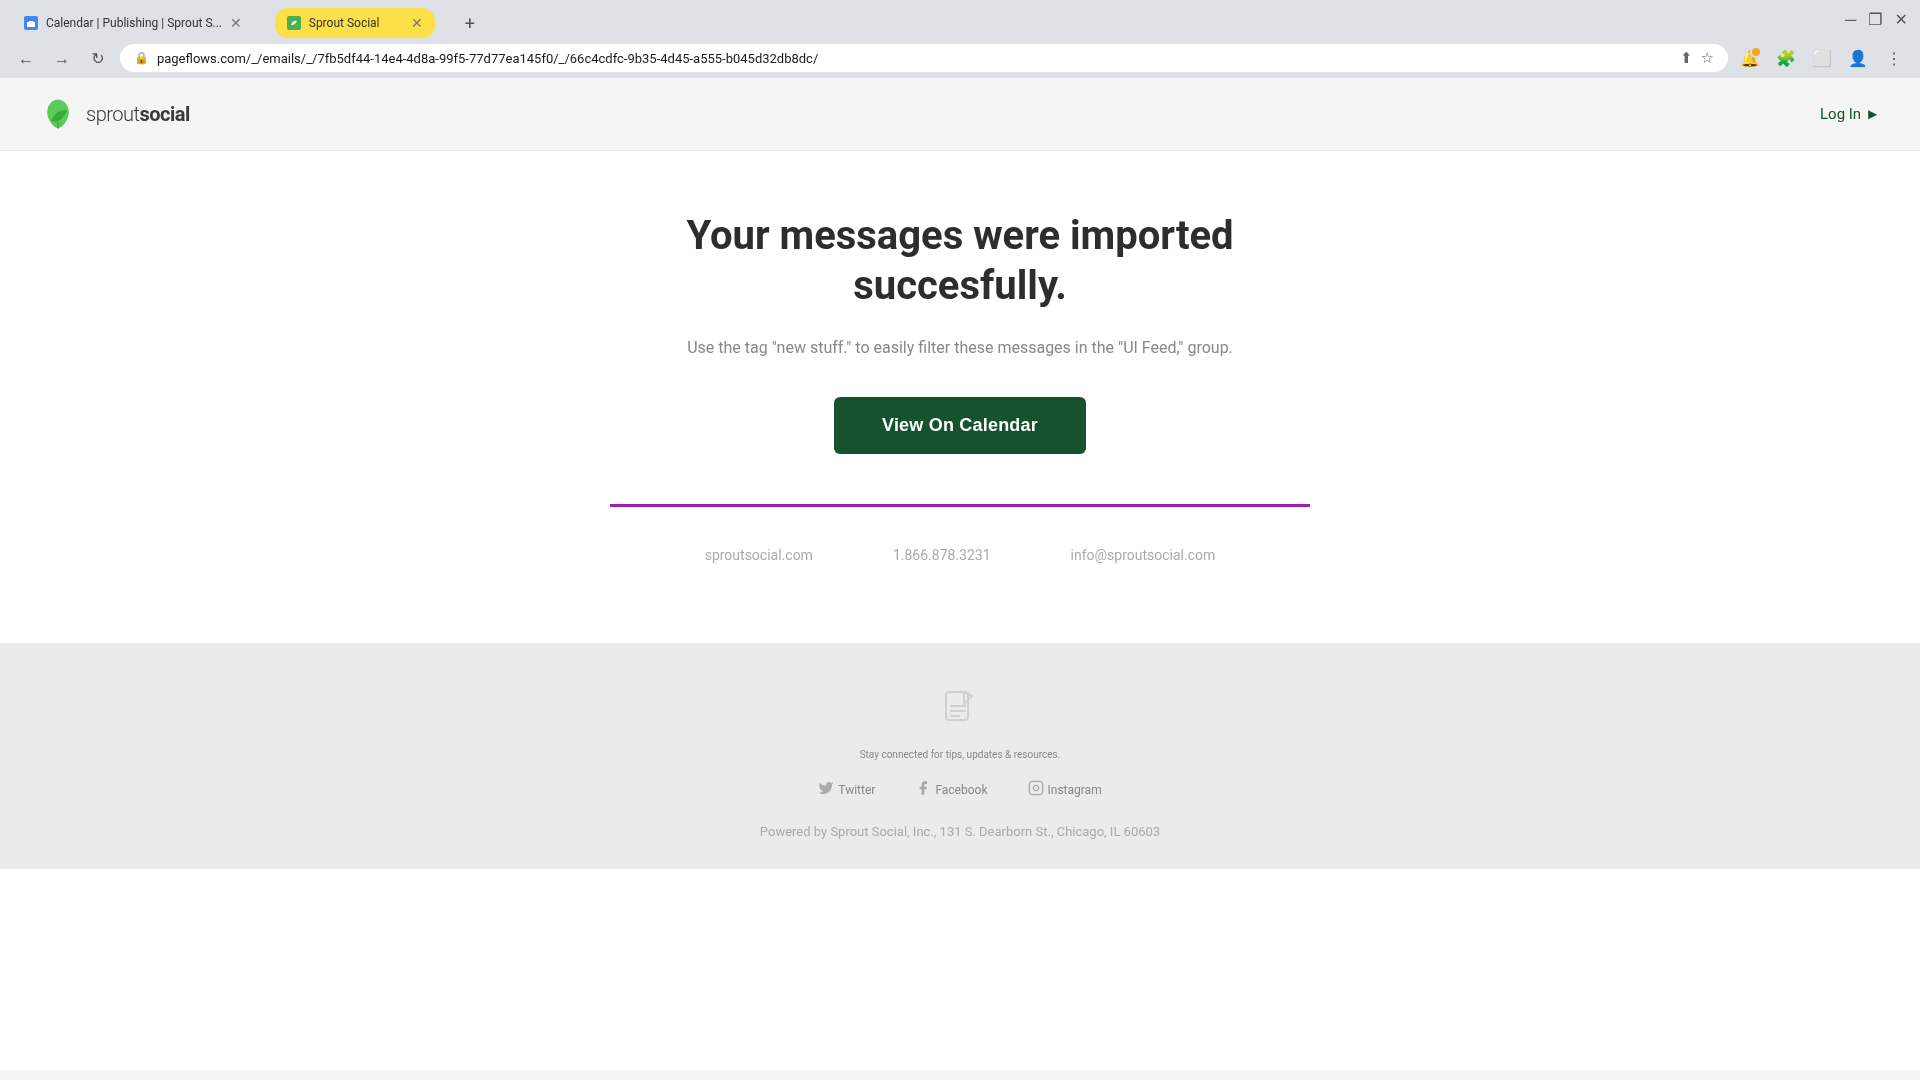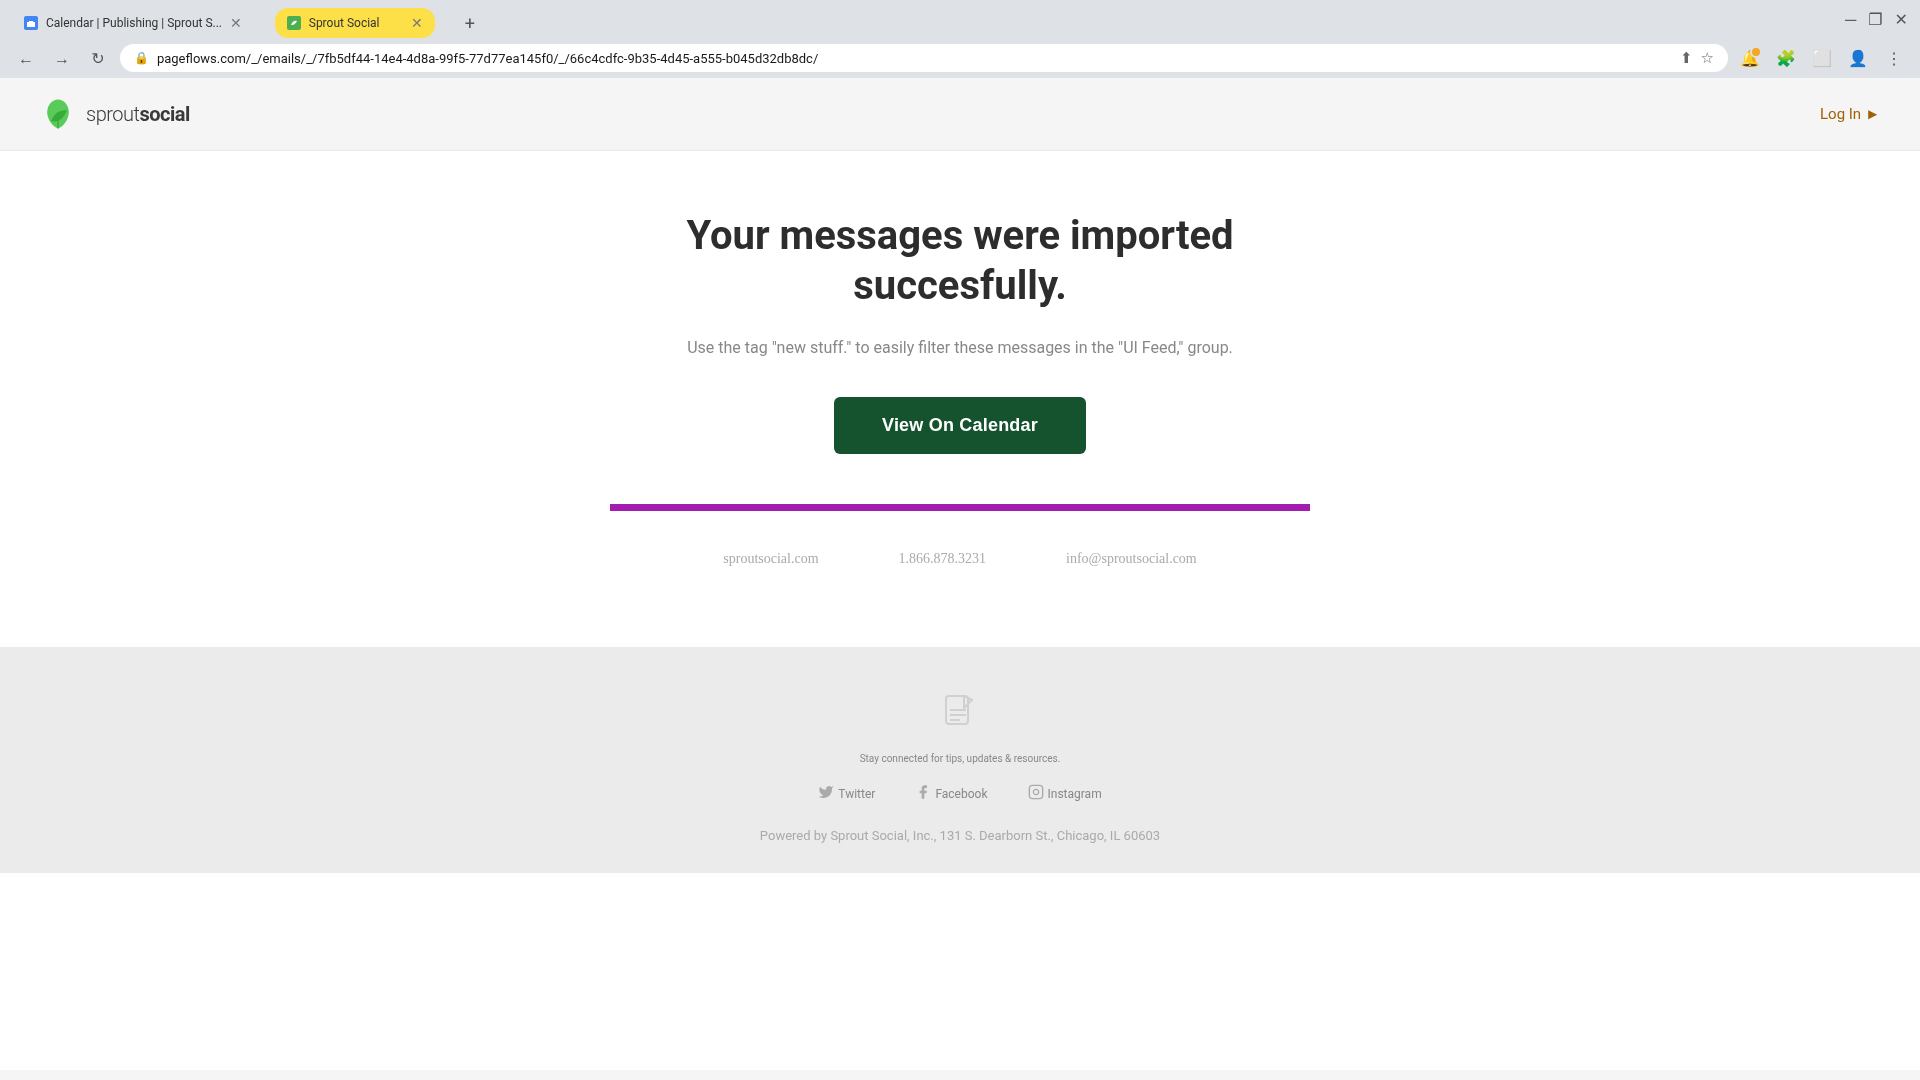--- a/index.html
+++ b/index.html
@@ -168,21 +168,21 @@
       height: 36px;
     }
     .logo-text {
       font-size: 20px;
       font-weight: 400;
       color: #3a3a3a;
       letter-spacing: -0.5px;
     }
     .logo-text span { color: #3a3a3a; }
     .login-btn {
-      color: #a16207;
+      color: #14532d;
       font-size: 15px;
       cursor: pointer;
       display: flex;
       align-items: center;
       gap: 4px;
     }
 
     
     .main-content {
       background: #fff;
@@ -220,26 +220,25 @@
       display: inline-block;
     }
 
     
     .contact-row {
       display: flex;
       gap: 80px;
       justify-content: center;
       margin-top: 50px;
       padding-top: 40px;
-      border-top: 7px solid #a21caf;
+      border-top: 3px solid #a21caf;
       width: 100%;
       max-width: 700px;
       color: #aaa;
       font-size: 14px;
-      font-family: Liberation Serif, serif;
     }
 
     
     .site-footer {
       background: #ebebeb;
       padding: 40px 20px 30px;
       text-align: center;
     }
     .footer-logo {
       margin: 0 auto 16px;

